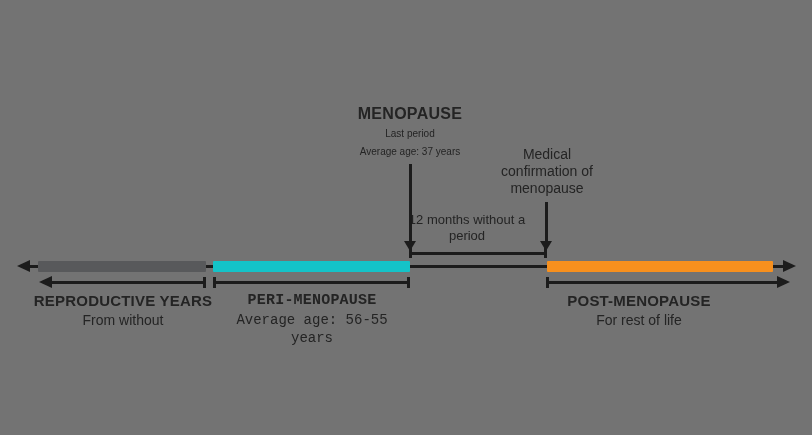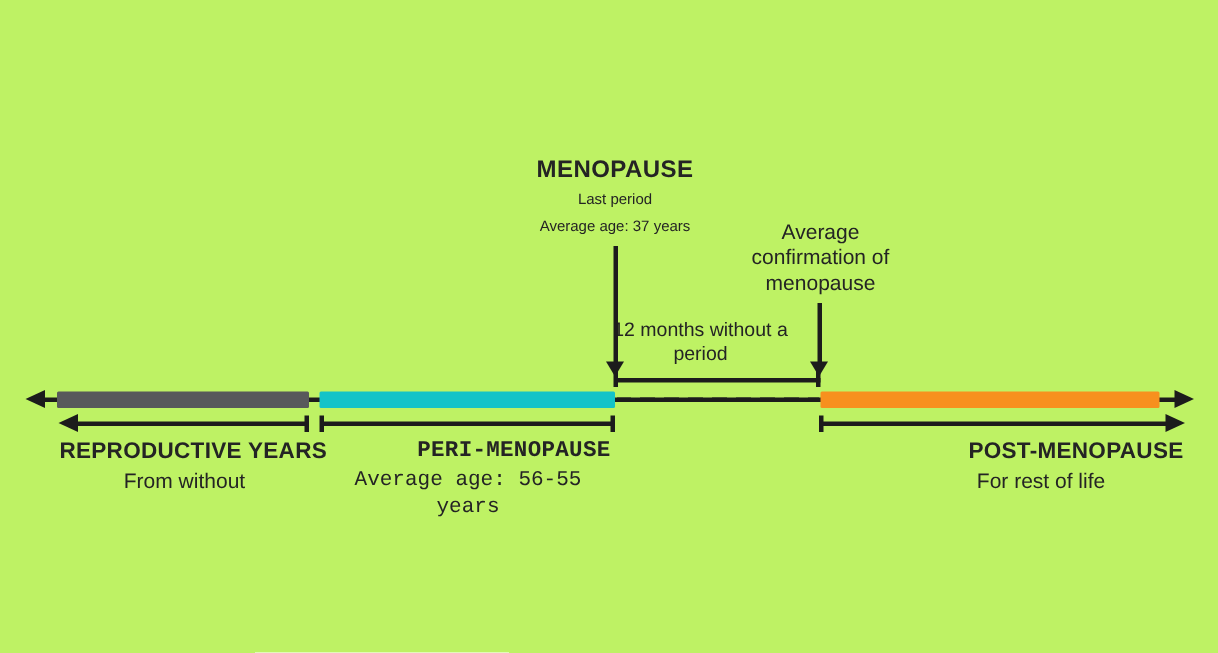--- a/index.html
+++ b/index.html
@@ -1,17 +1,17 @@
 <!DOCTYPE html>
 <html><head>
 <meta charset="utf-8">
 <style>
   html,body{margin:0;padding:0;background:#fff;}
   .stage{
-    position:relative;width:812px;height:435px;background:#bef264;overflow:hidden;
+    position:relative;width:812px;height:435px;background:#737373;overflow:hidden;
     font-family:"Liberation Sans",sans-serif;color:#242424;
   }
   .abs{position:absolute;}
   .center{text-align:center;}
   .preline{white-space:pre-line;}
 
   
   .menopause-callout{left:300px;top:104px;width:220px;}
   .menopause-callout .title{font-size:16px;font-weight:700;line-height:20px;letter-spacing:.3px;}
   .menopause-callout .sub{font-size:10px;line-height:16px;margin-top:2px;}
@@ -27,35 +27,35 @@
     height:3px;
     background:repeating-linear-gradient(to right,#1c1c1c 0 10px,transparent 10px 16px);
   }
   
   .head-left{width:0;height:0;border-top:6px solid transparent;border-bottom:6px solid transparent;border-right:13px solid #1c1c1c;}
   .head-right{width:0;height:0;border-top:6px solid transparent;border-bottom:6px solid transparent;border-left:13px solid #1c1c1c;}
   .head-down{width:0;height:0;border-left:6px solid transparent;border-right:6px solid transparent;border-top:10px solid #1c1c1c;}
 
   
   .seg-label{width:190px;top:291px;}
-  .seg-label .name{font-size:15px;font-weight:700;line-height:19px;letter-spacing:.2px;text-align:right;}
+  .seg-label .name{font-size:15px;font-weight:700;line-height:19px;letter-spacing:.2px;}
   .seg-label .desc{font-size:14px;line-height:18px;margin-top:1px;}
 </style>
 </head>
 <body>
 
 <div class="stage">
 
   <div class="abs center menopause-callout">
     <div class="title">MENOPAUSE</div>
     <div class="sub">Last period</div>
     <div class="sub">Average age: 37 years</div>
   </div>
 
-  <div class="abs center preline medical-callout">Average
+  <div class="abs center preline medical-callout">Medical
 confirmation of
 menopause</div>
 
   <div class="abs center preline twelve-months-label">12 months without a
 period</div>
 
   <div class="abs vline" style="left:409px;top:164px;height:80px;"></div>
   <div class="abs head-down" style="left:404px;top:241px;"></div>
 
   <div class="abs vline" style="left:545px;top:202px;height:42px;"></div>
@@ -87,18 +87,18 @@
   <div class="abs head-right" style="left:777px;top:276px;"></div>
 
   <div class="abs center seg-label" style="left:28px;">
     <div class="name">REPRODUCTIVE YEARS</div>
     <div class="desc">From without</div>
   </div>
   <div class="abs center seg-label" style="left:217px;font-family:Liberation Mono, monospace;">
     <div class="name">PERI-MENOPAUSE</div>
     <div class="desc">Average age: 56-55 years</div>
   </div>
-  <div class="abs center seg-label" style="left:599px;">
+  <div class="abs center seg-label" style="left:544px;">
     <div class="name">POST-MENOPAUSE</div>
     <div class="desc">For rest of life</div>
   </div>
 
 </div>
 
 </body></html>

